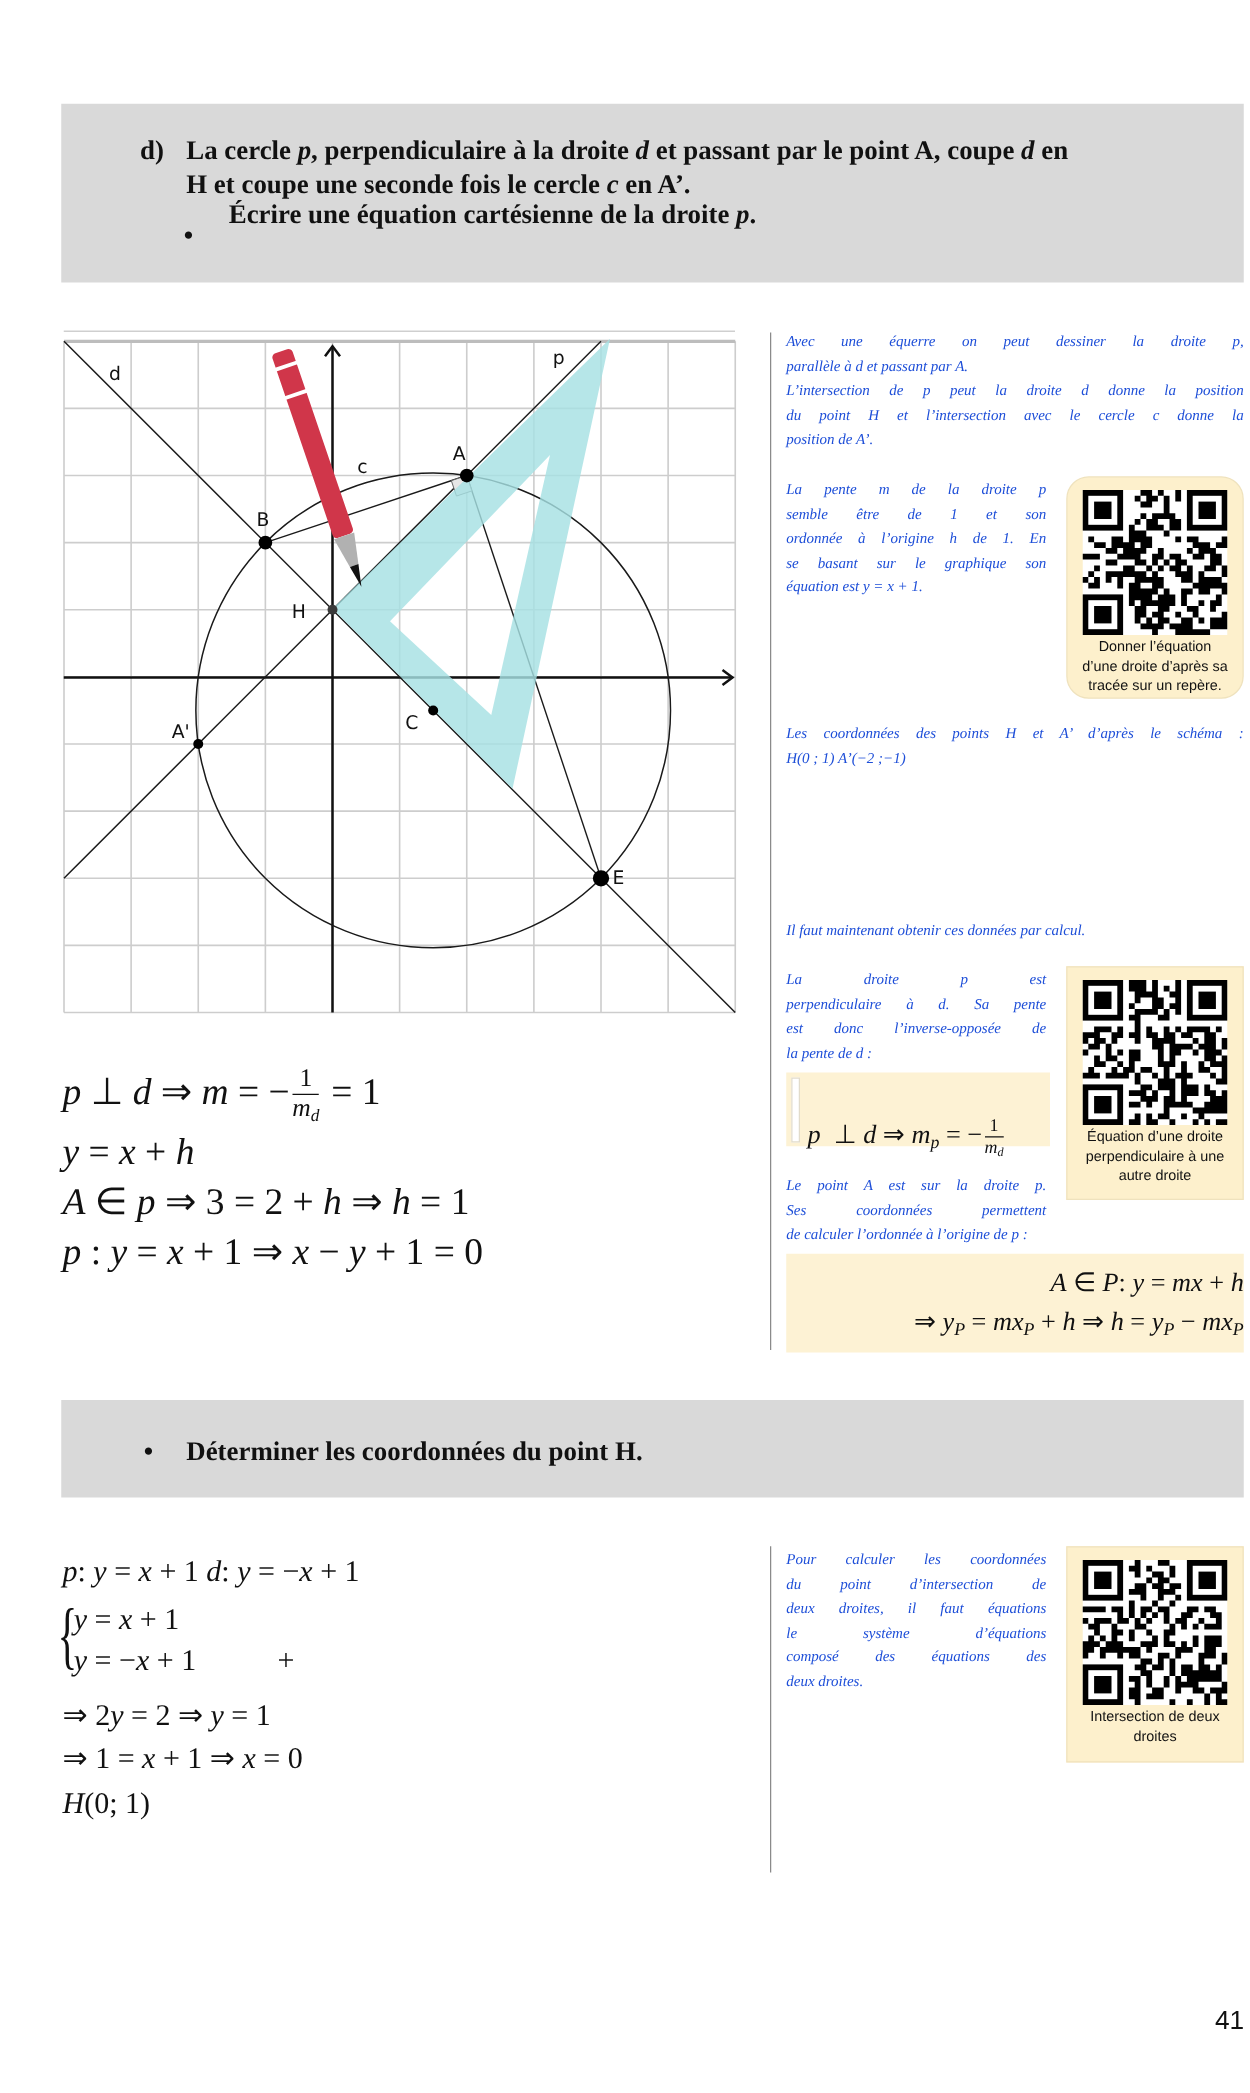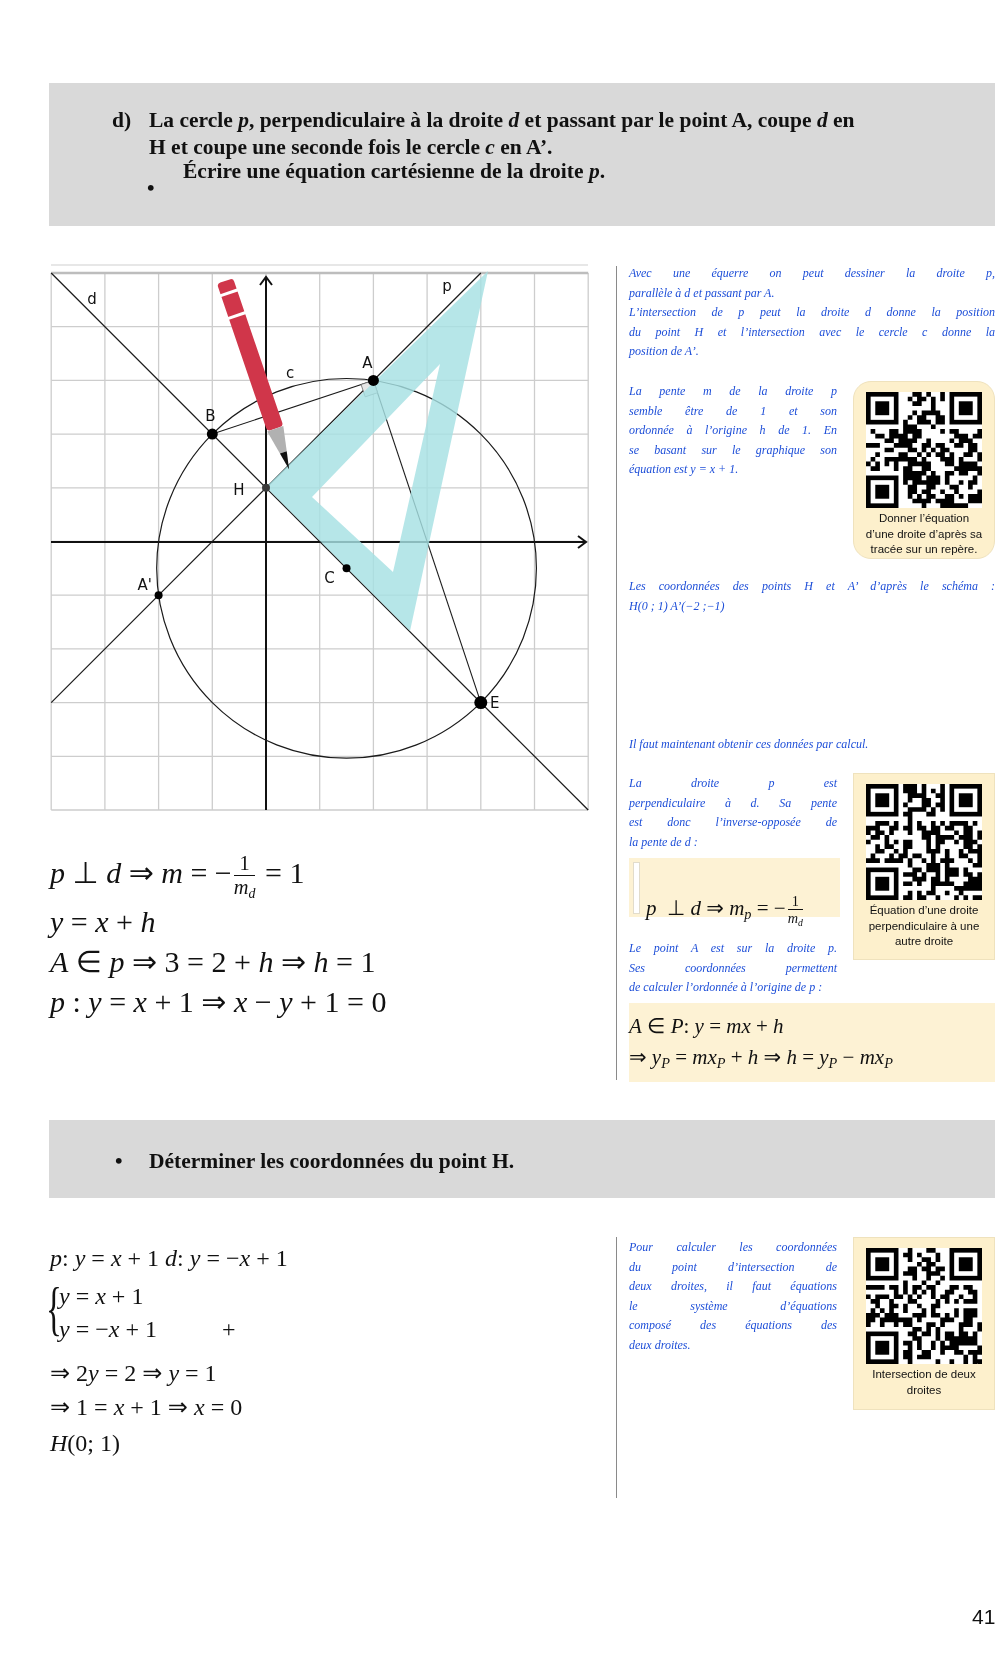--- a/index.html
+++ b/index.html
@@ -33,21 +33,21 @@
   .frac{display:inline-block;vertical-align:middle;text-align:center;font-size:0.68em;line-height:1.15;margin:0 2px;}
   .frac .num{display:block;border-bottom:1px solid #111;padding:0 3px;}
   .frac .den{display:block;}
   .work{position:absolute;left:50px;font-size:30px;line-height:28px;white-space:nowrap;}
   .work2{position:absolute;left:50px;font-size:24px;line-height:30px;white-space:nowrap;}
   
   .fbox{position:absolute;background:var(--formula-bg);}
   .fbox1{left:629px;top:858px;width:211px;height:59px;}
   .fbox1 .bar-left{position:absolute;left:4px;top:4px;width:5px;height:50px;background:#fff;border:1px solid #e2dccb;}
   .fbox1 .content{position:absolute;left:17px;top:12px;font-size:21px;white-space:nowrap;margin-top:23px;}
-  .fbox2{left:629px;top:1003px;width:366px;height:79px;text-align:left;font-size:21px;line-height:31px;}
+  .fbox2{left:629px;top:1003px;width:366px;height:79px;text-align:right;font-size:21px;line-height:31px;}
   .fbox2 .row{white-space:nowrap;}
   
   .qrcard{position:absolute;left:853px;width:142px;background:var(--note-bg);border:1px solid #efe2bd;box-sizing:border-box;text-align:center;}
   .qrcard svg{display:block;margin:10px auto 0 auto;width:116px;height:116px;}
   .qrcap{font-family:"Liberation Sans",sans-serif;font-size:11.5px;line-height:15.5px;color:#111;margin-top:3px;}
   
   .sys{position:absolute;left:46px;top:1281px;height:66px;}
   .brace{position:absolute;left:0;top:-8px;font-size:60px;line-height:70px;font-family:"Liberation Serif",serif;transform:scaleX(0.55);transform-origin:left top;color:#111;}
   .sys-line{position:absolute;left:13px;font-size:24px;line-height:30px;white-space:nowrap;}
   .pagenum{position:absolute;left:972px;top:1604px;font-family:"Liberation Sans",sans-serif;font-size:21px;line-height:26px;}

